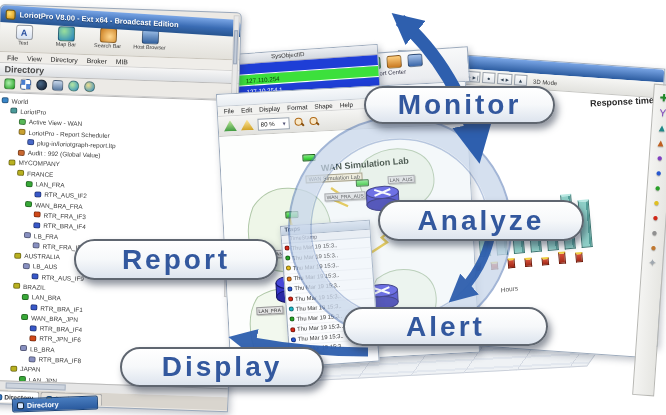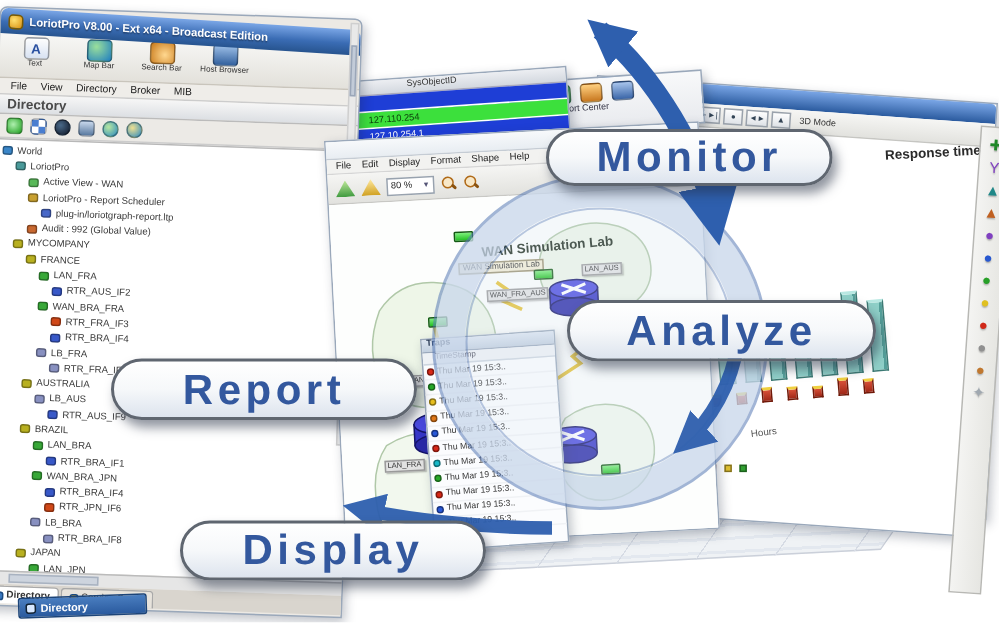--- a/index.html
+++ b/index.html
@@ -666,17 +666,20 @@
 
   <div class="pill p-monitor">
       <span>Monitor</span>
     </div>
   <div class="pill p-analyze">
       <span>Analyze</span>
     </div>
   <div class="pill p-report">
       <span>Report</span>
     </div>
+  <div class="pill p-alert">
+      <span>Alert</span>
+    </div>
   <div class="pill p-display">
       <span>Display</span>
     </div>
 
 </div>
 
 </body></html>

